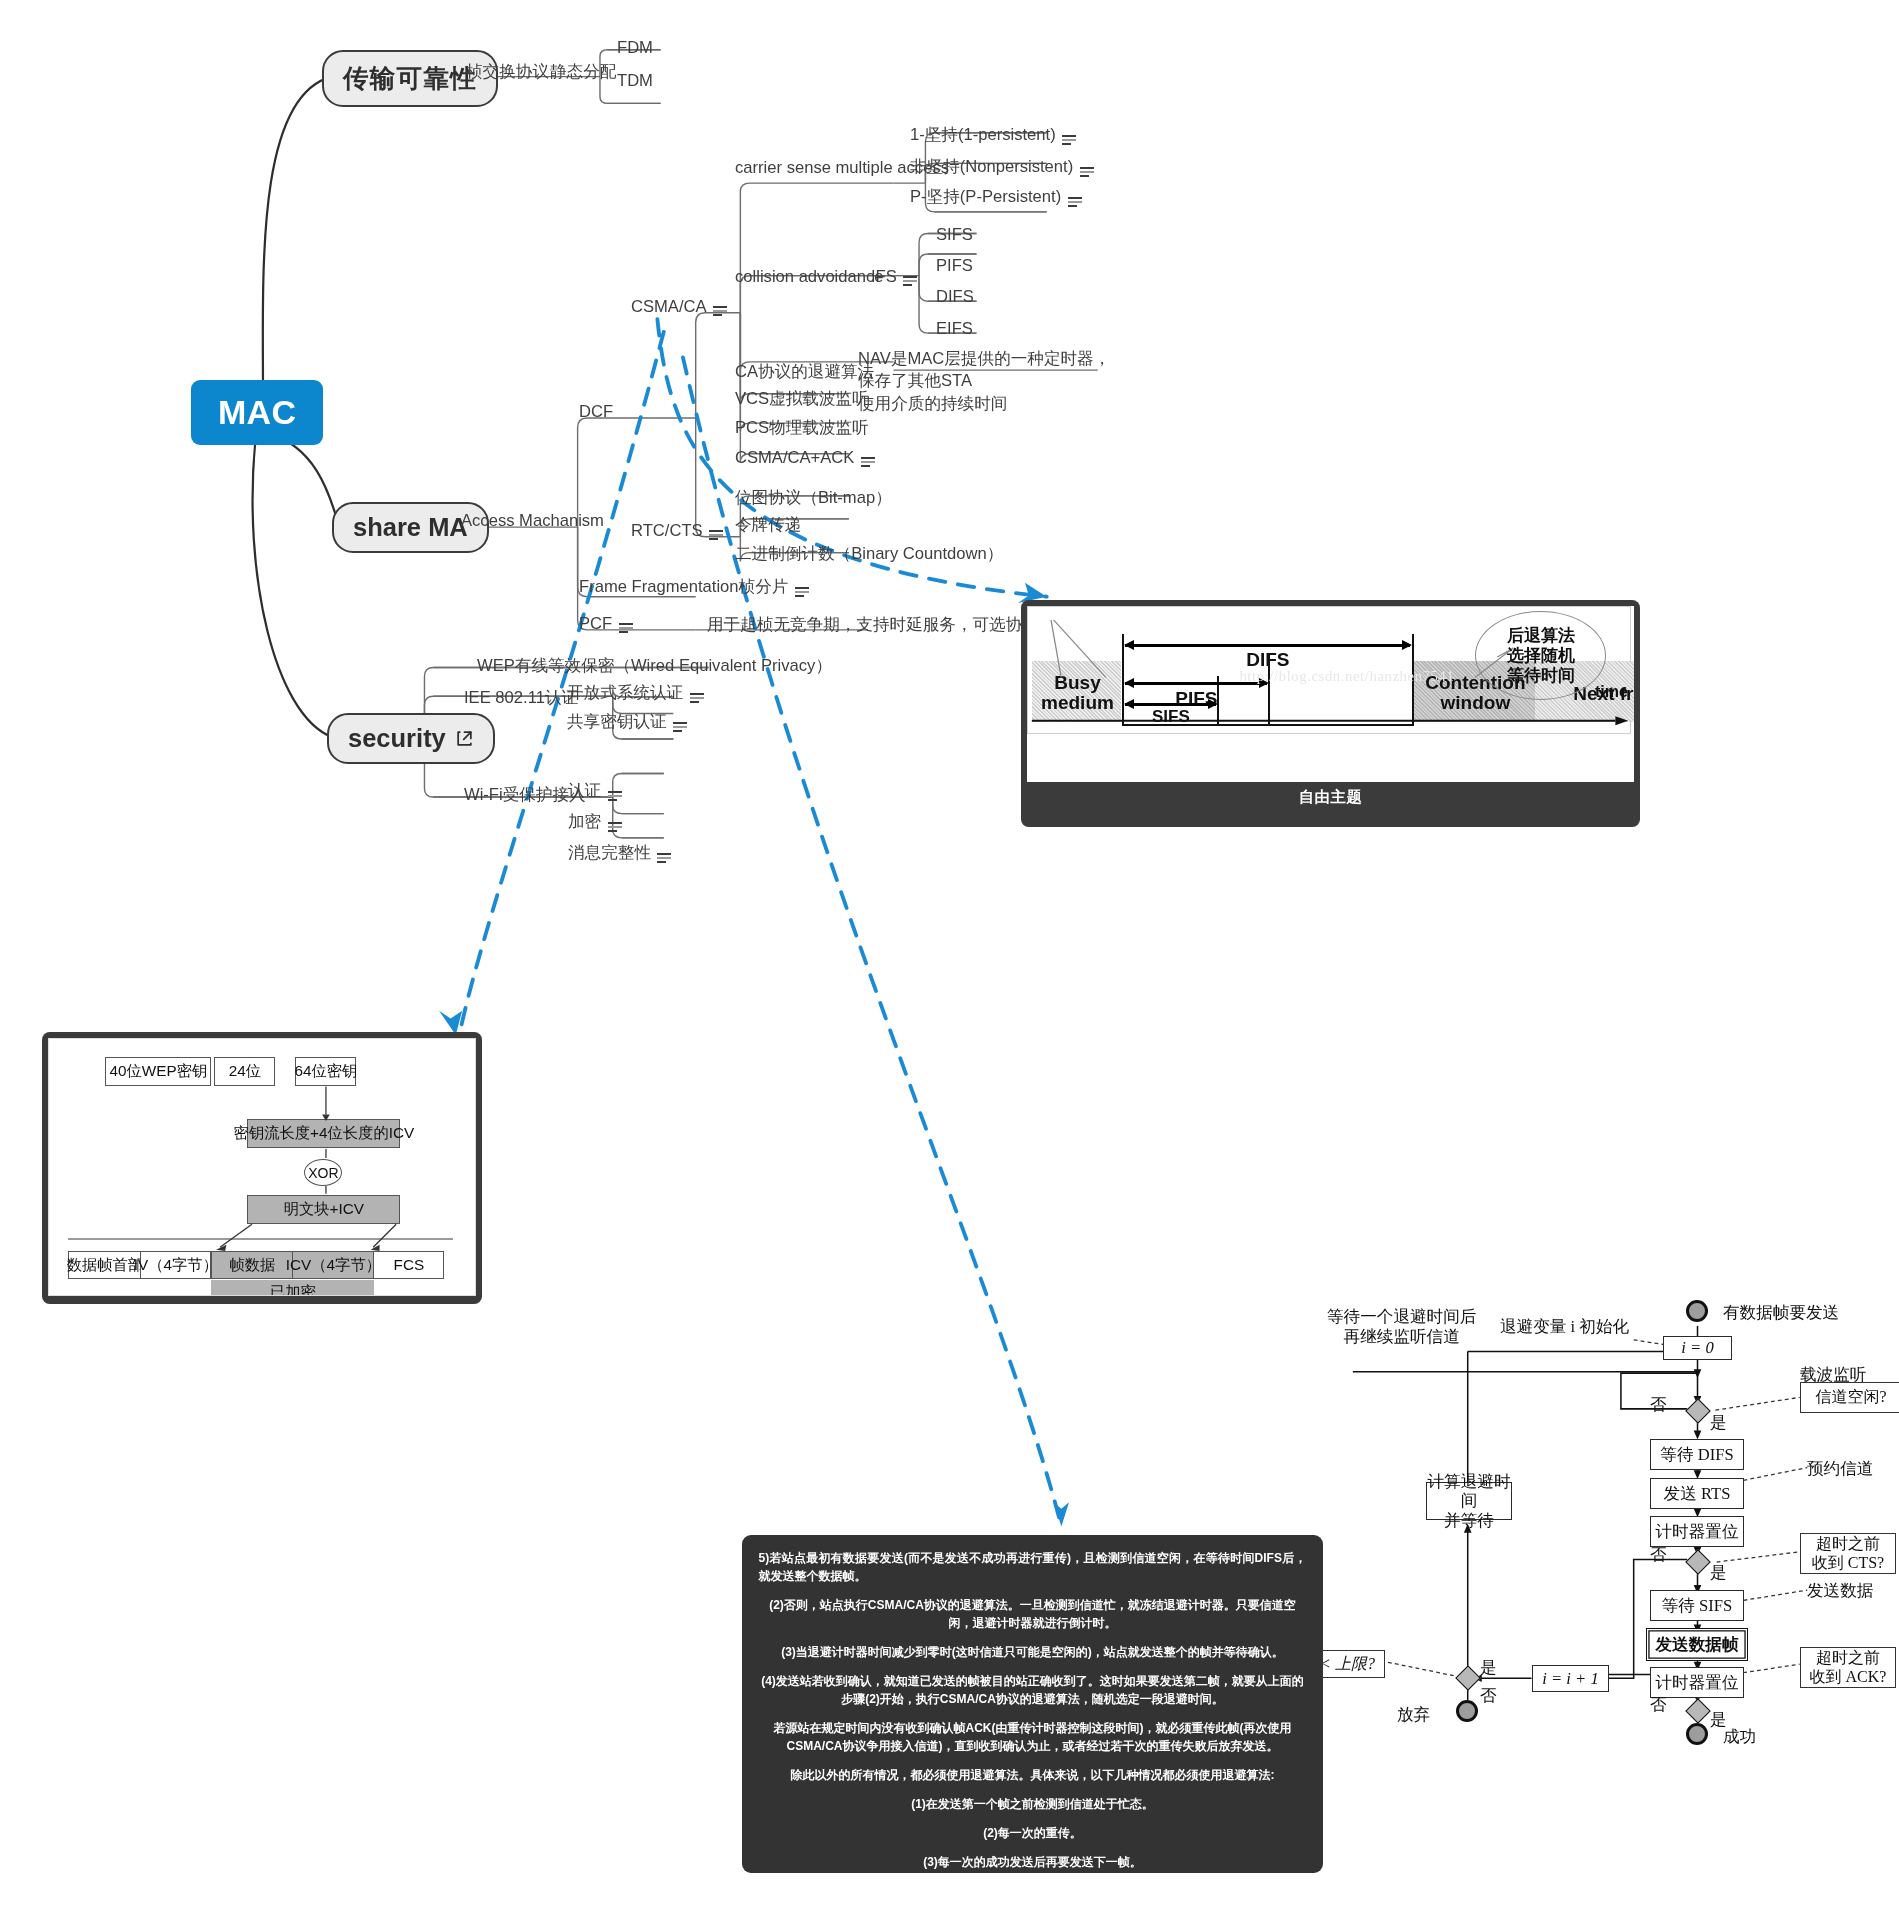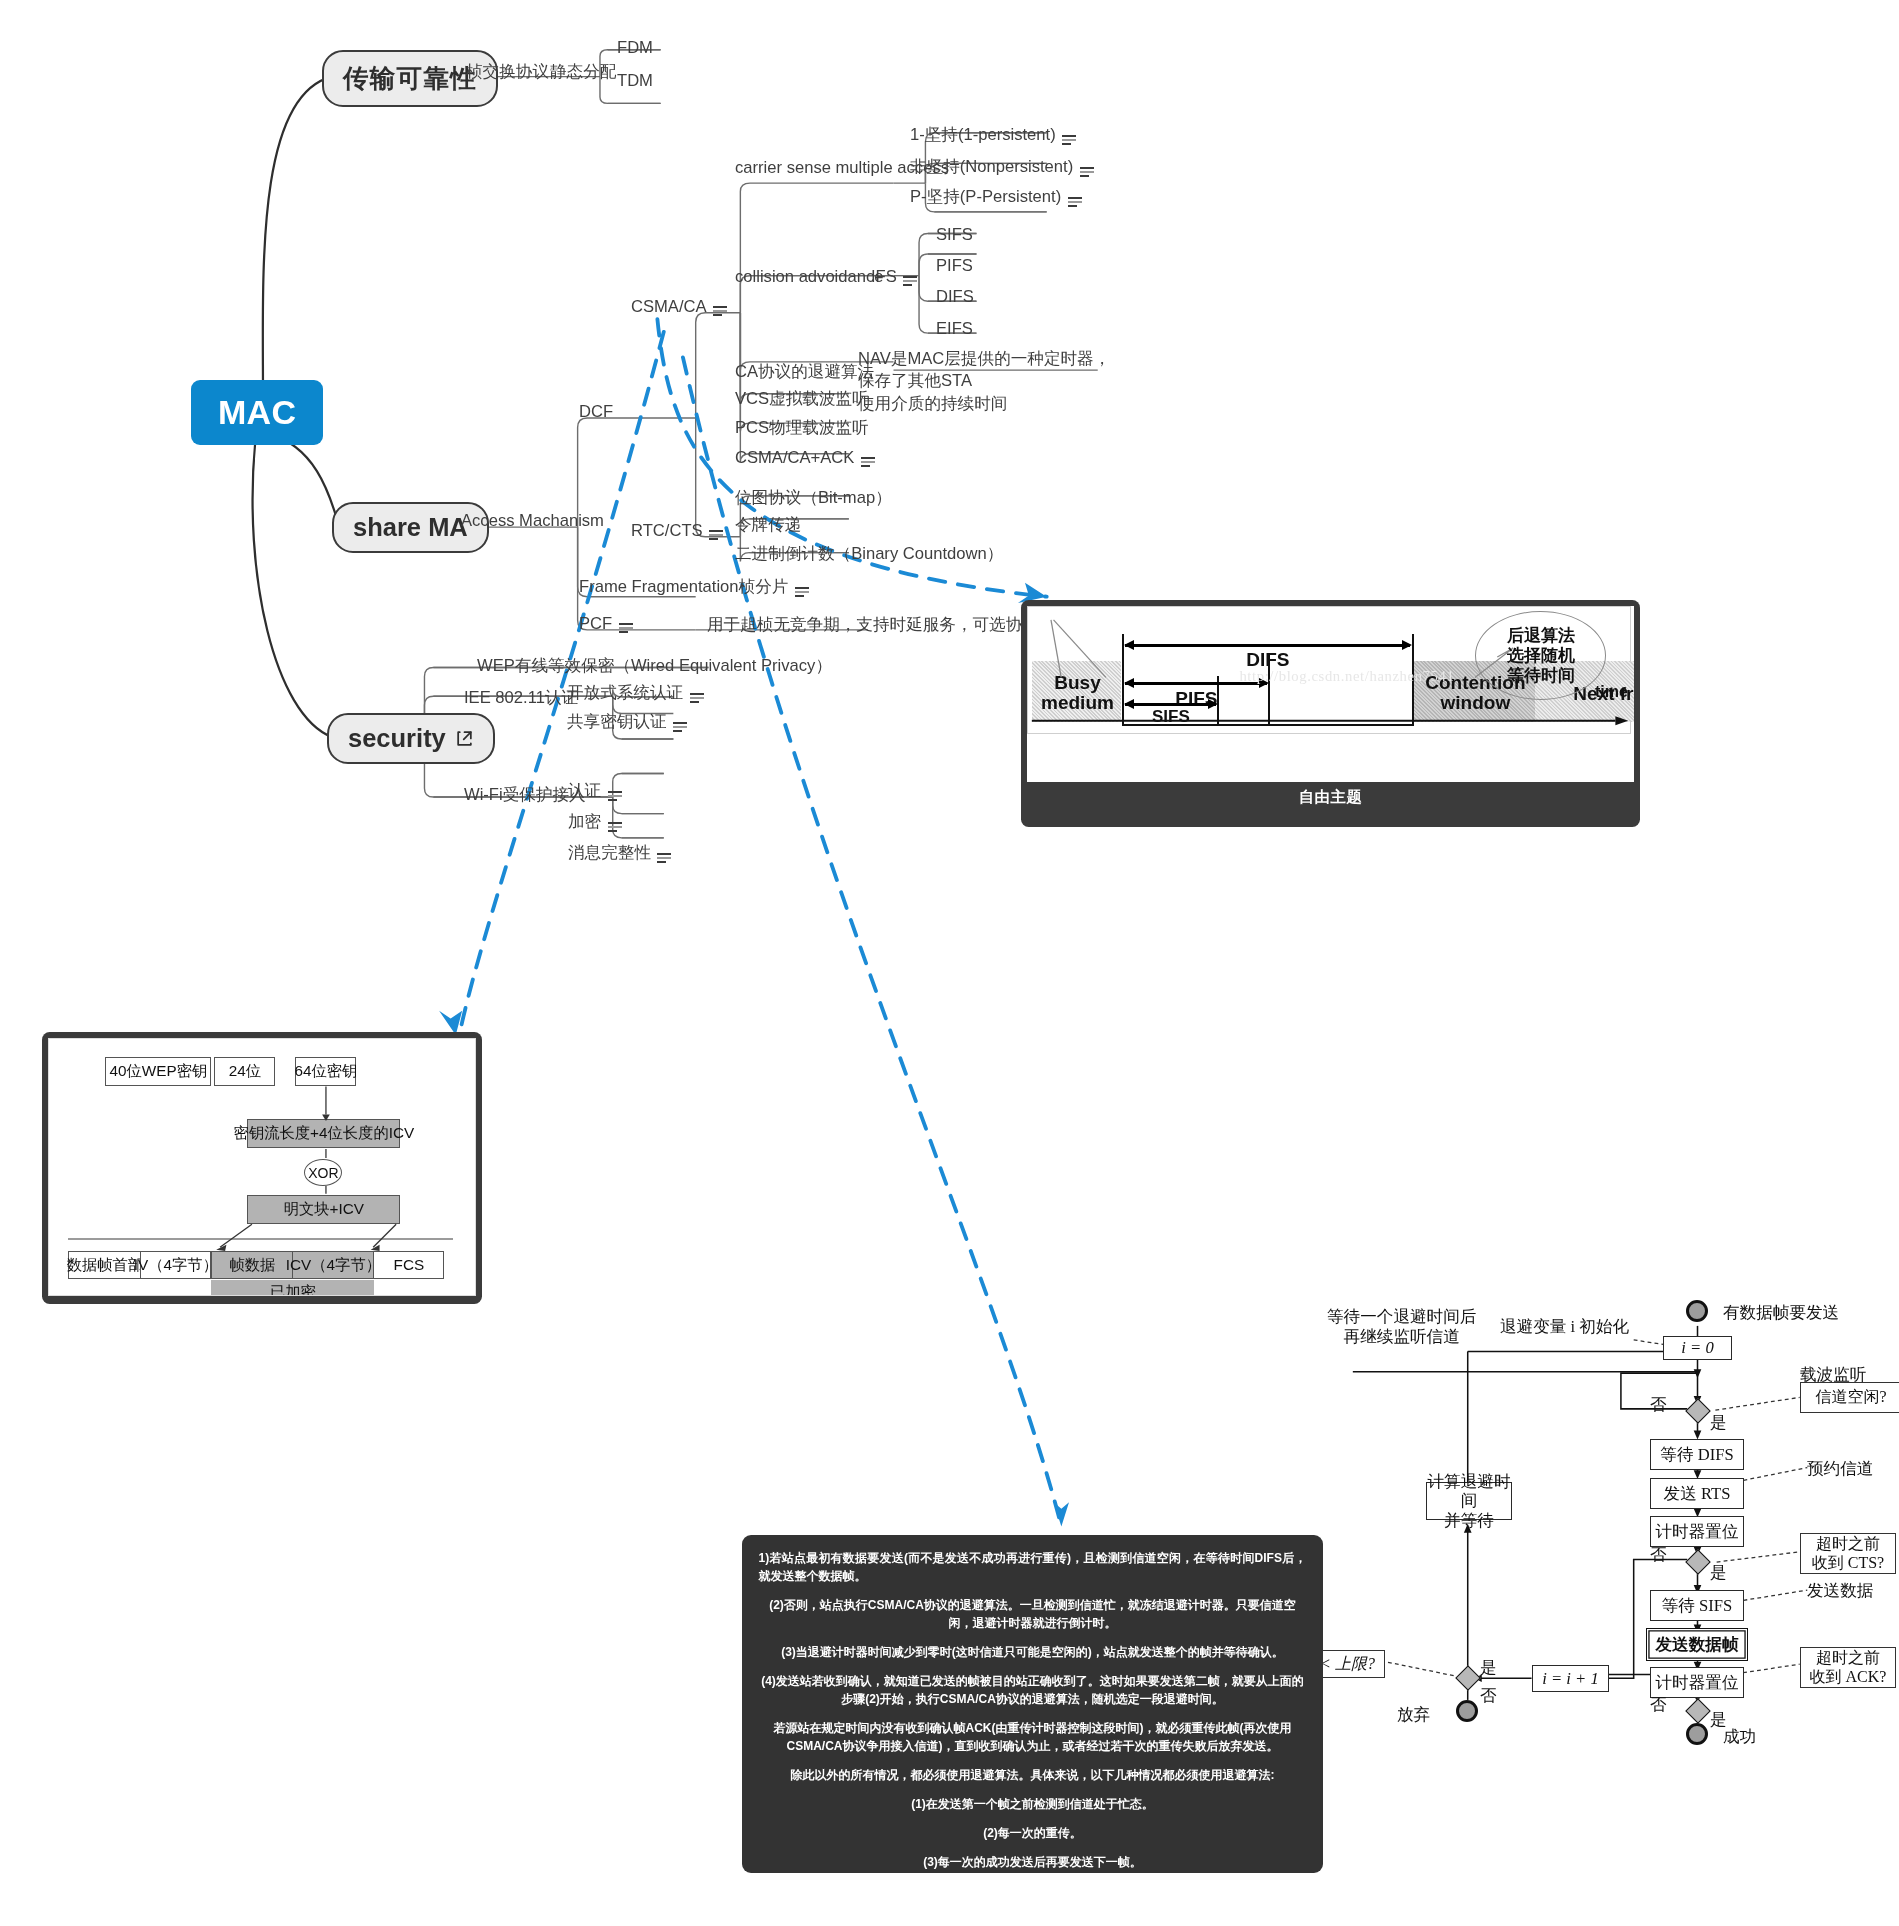--- a/index.html
+++ b/index.html
@@ -701,21 +701,21 @@
       <span>计算退避时间</span>
       <span>并等待</span>
     </div>
     <div class="flabel" style="left:38px; top:31px;">
       <div>等待一个退避时间后</div>
       <div>再继续监听信道</div>
     </div>
   </div>
 
   <div id="panel">
-    <p>1)若站点最初有数据要发送(而不是发送不成功再进行重传)，且检测到信道空闲，在等待时间DIFS后，就发送整个数据帧。</p>
+    <p>5)若站点最初有数据要发送(而不是发送不成功再进行重传)，且检测到信道空闲，在等待时间DIFS后，就发送整个数据帧。</p>
     <p>(2)否则，站点执行CSMA/CA协议的退避算法。一旦检测到信道忙，就冻结退避计时器。只要信道空闲，退避计时器就进行倒计时。</p>
     <p>(3)当退避计时器时间减少到零时(这时信道只可能是空闲的)，站点就发送整个的帧并等待确认。</p>
     <p>(4)发送站若收到确认，就知道已发送的帧被目的站正确收到了。这时如果要发送第二帧，就要从上面的步骤(2)开始，执行CSMA/CA协议的退避算法，随机选定一段退避时间。</p>
     <p>若源站在规定时间内没有收到确认帧ACK(由重传计时器控制这段时间)，就必须重传此帧(再次使用CSMA/CA协议争用接入信道)，直到收到确认为止，或者经过若干次的重传失败后放弃发送。</p>
     <p>除此以外的所有情况，都必须使用退避算法。具体来说，以下几种情况都必须使用退避算法:</p>
     <p>(1)在发送第一个帧之前检测到信道处于忙态。</p>
     <p>(2)每一次的重传。</p>
     <p>(3)每一次的成功发送后再要发送下一帧。</p>
   </div>
 

